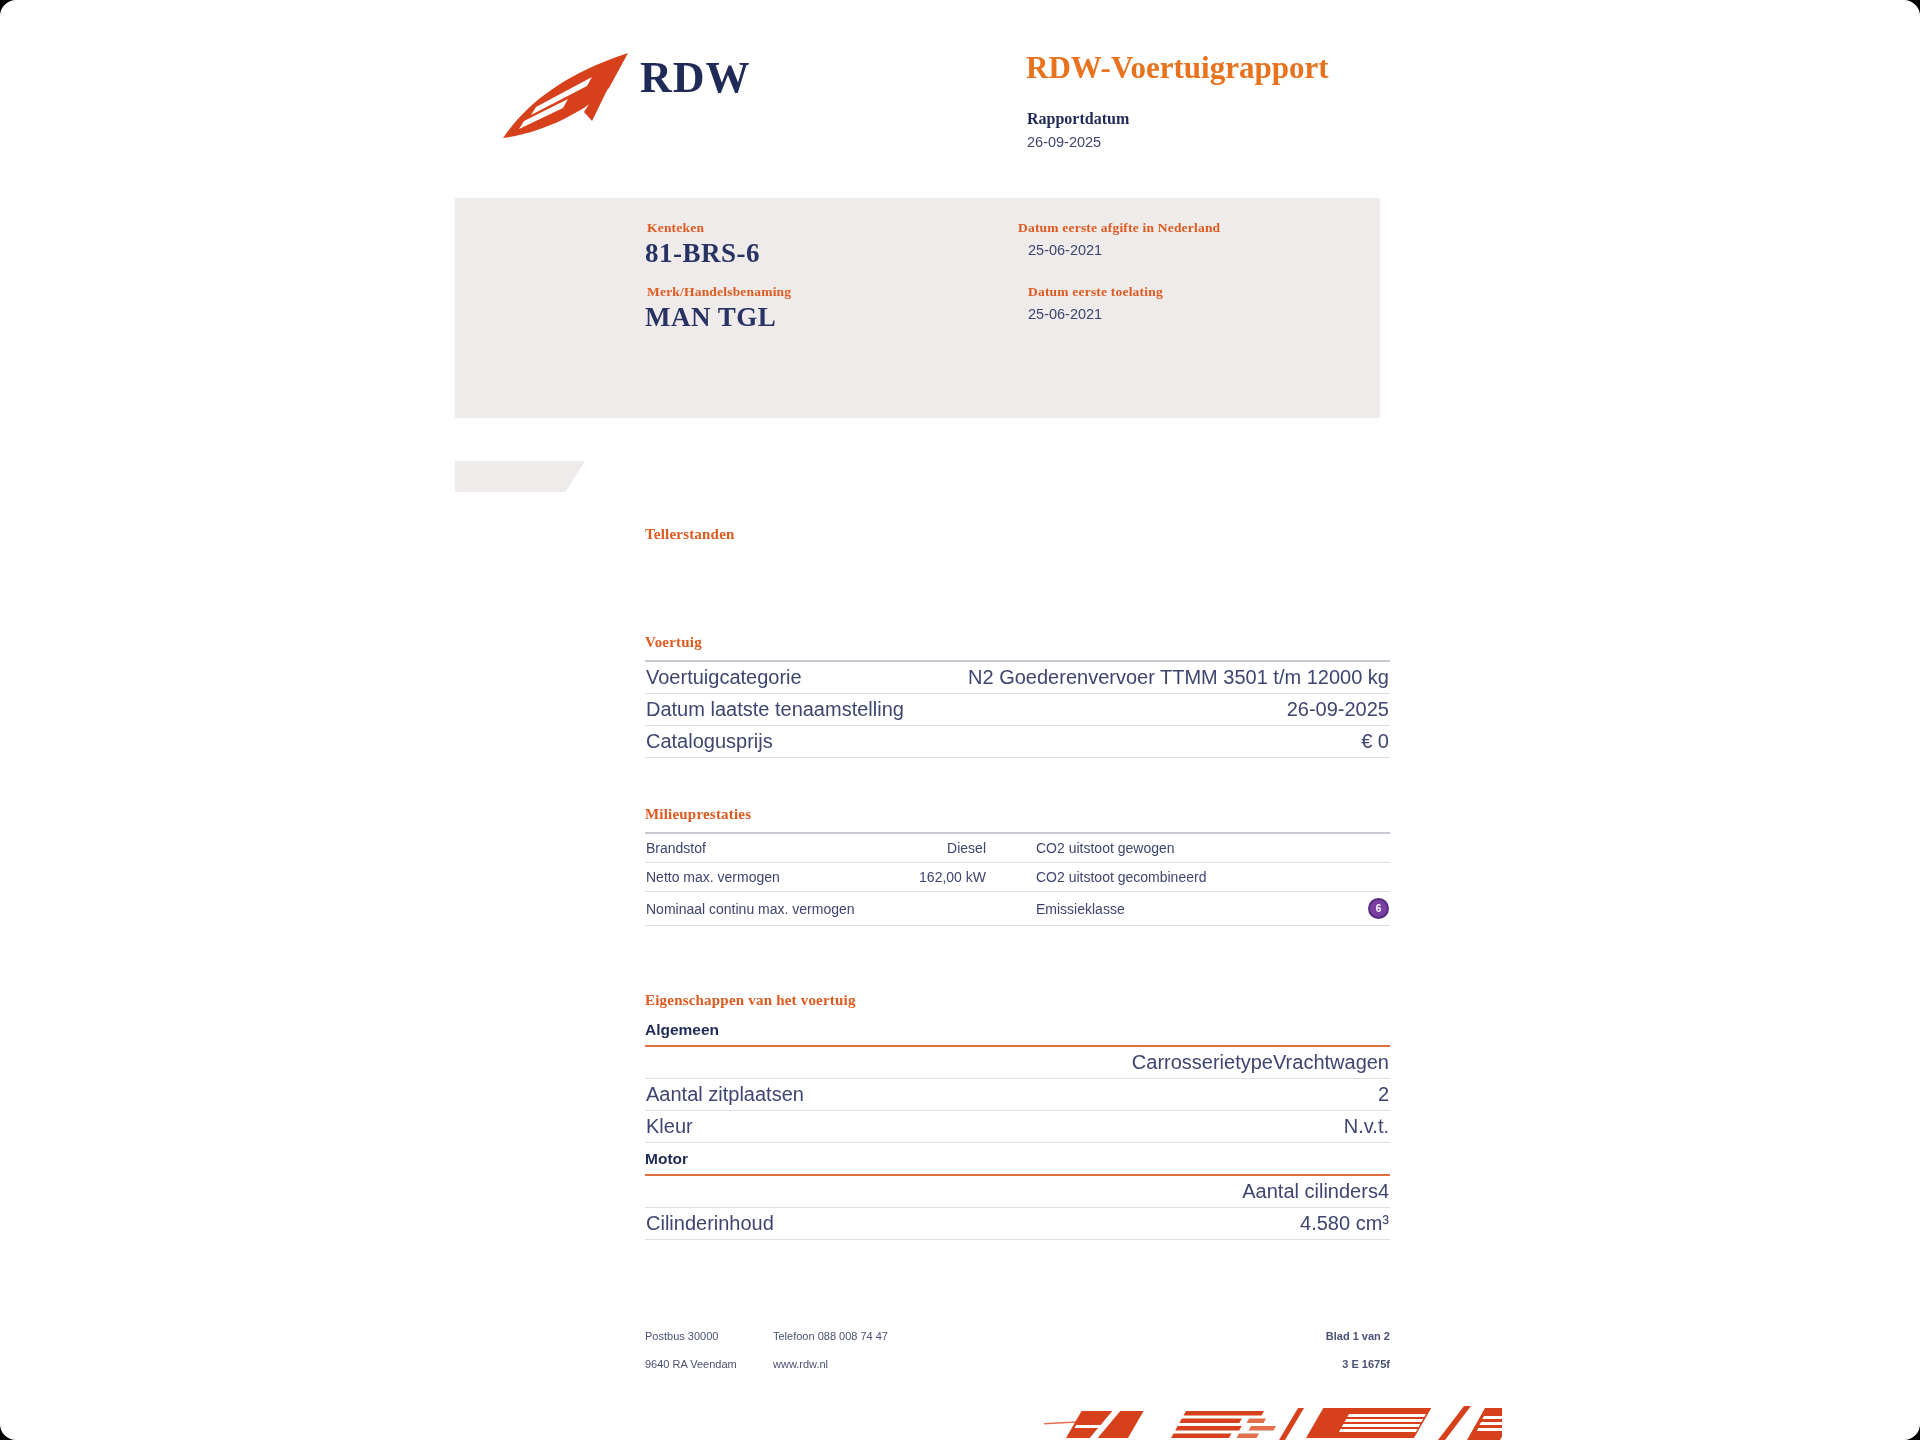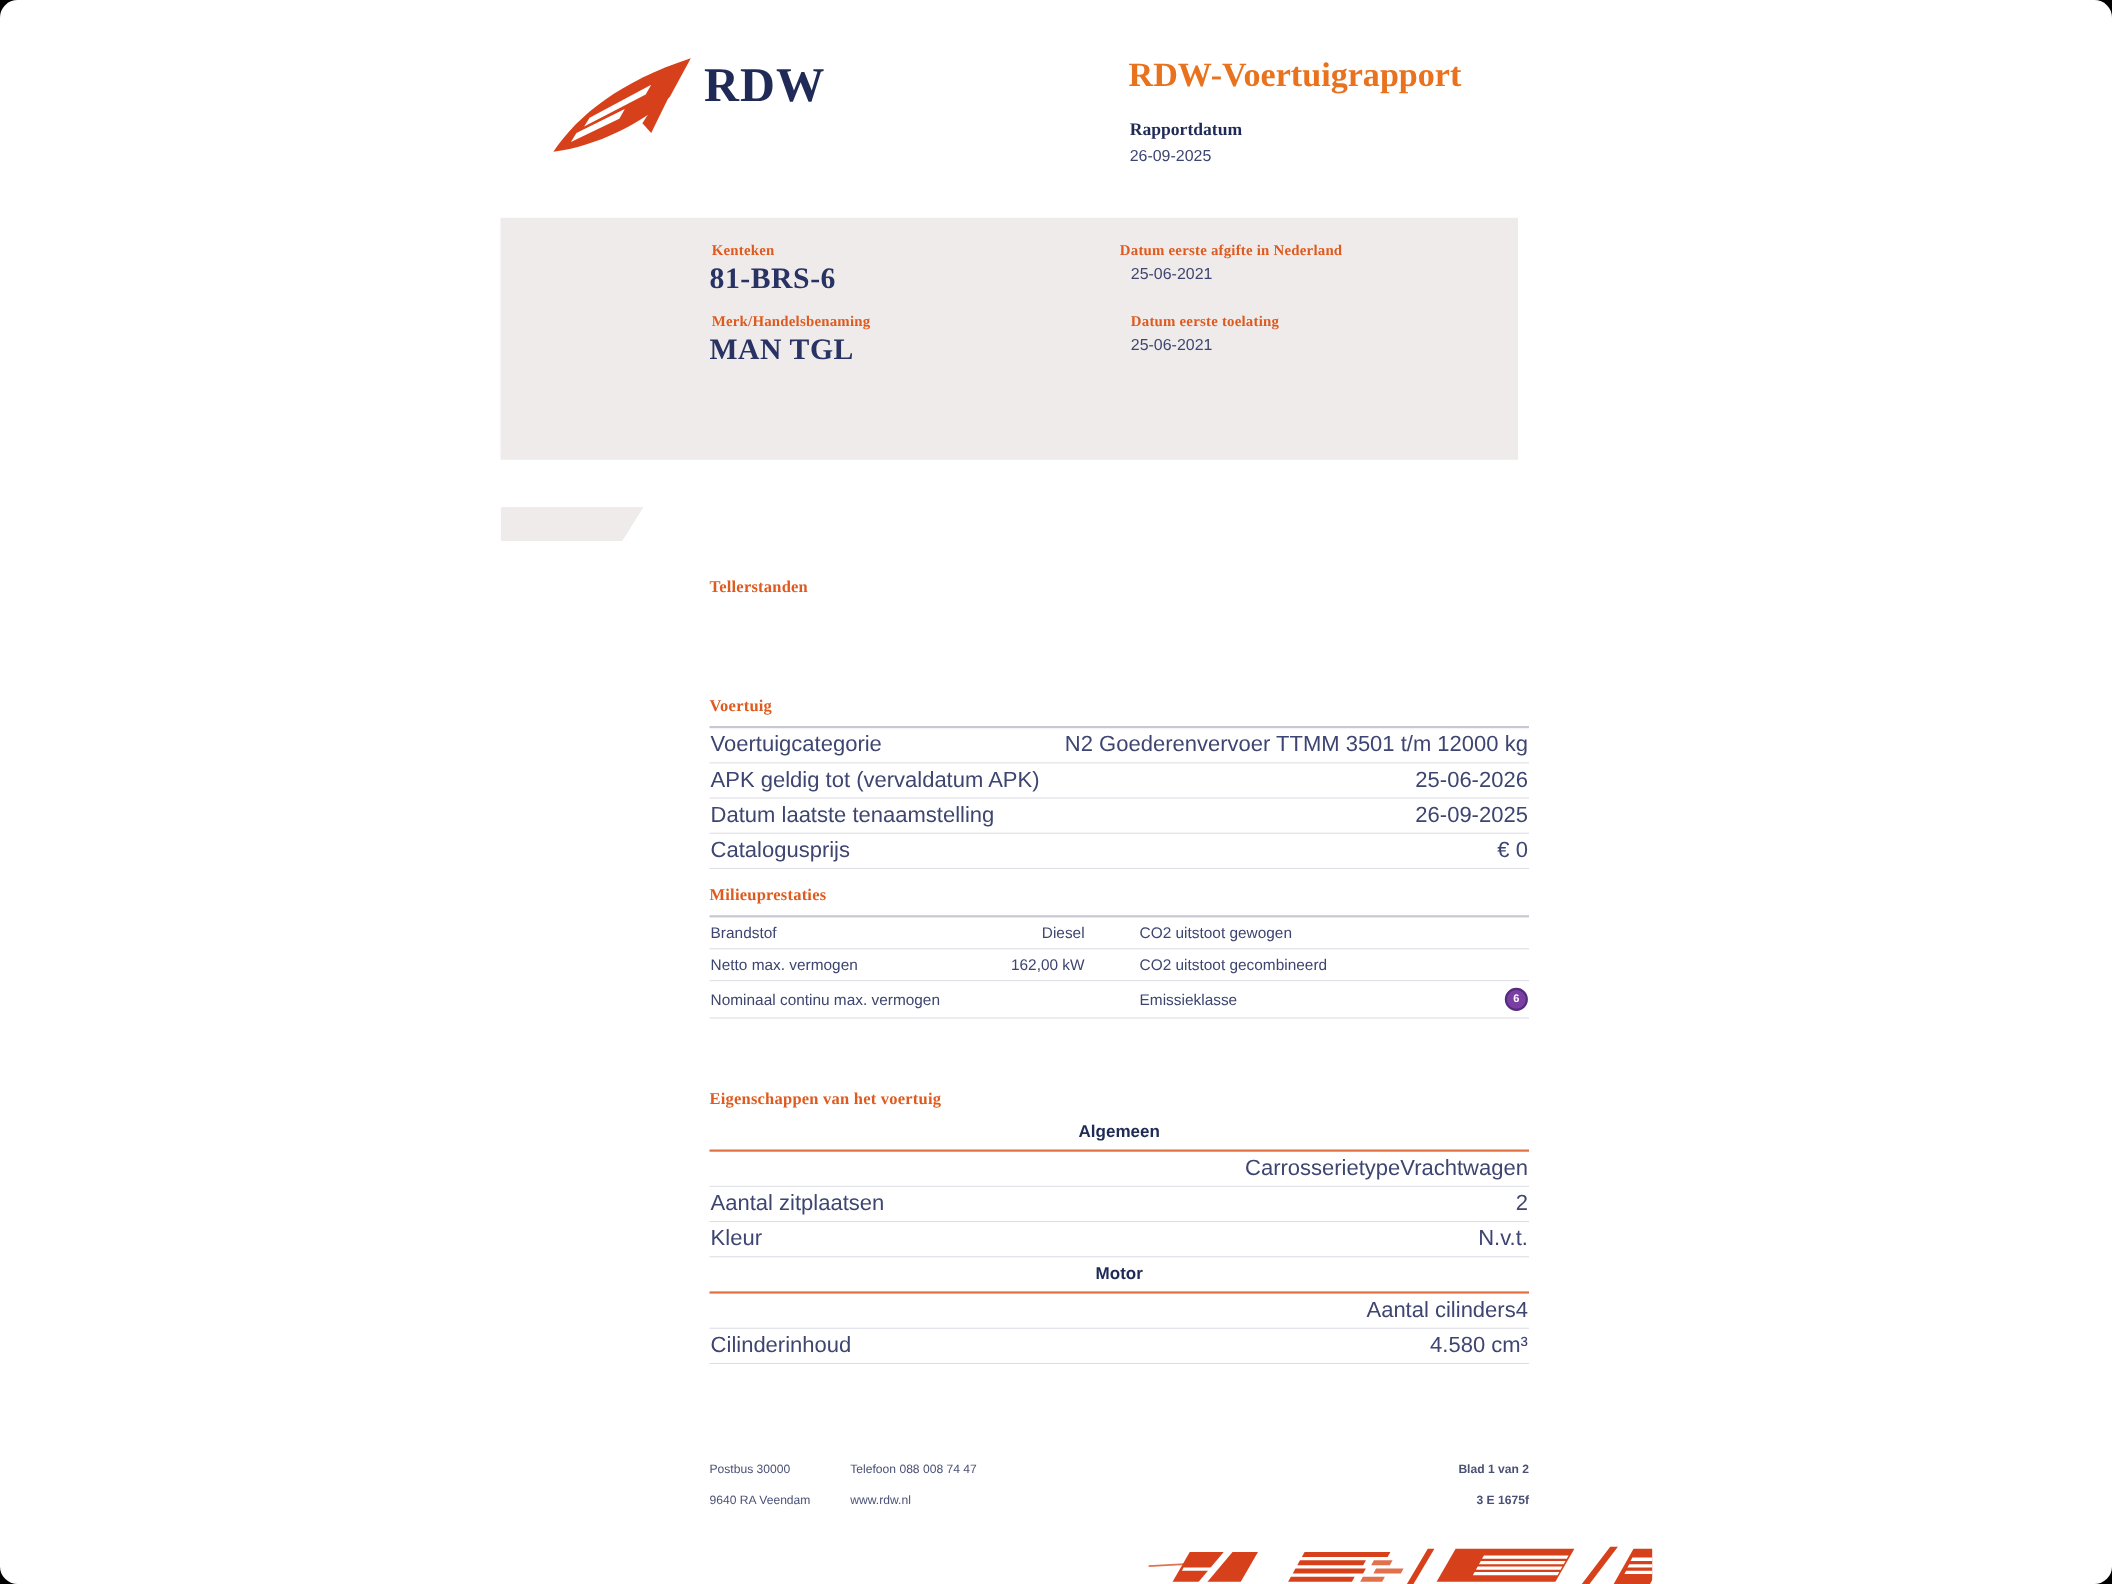--- a/index.html
+++ b/index.html
@@ -40,21 +40,21 @@
   
   .milieu-table{margin-top:9px;border-top:2px solid #C8C8D2;}
   .milieu-row{display:grid;grid-template-columns:235px 105px 50px 250px 1fr;
               align-items:center;padding:6px 1px;border-bottom:1px solid #DEDEE6;font-size:14px;}
   .milieu-row .v{text-align:right;}
   .badge{display:inline-flex;align-items:center;justify-content:center;width:21px;height:21px;
          border-radius:50%;background:#7B3FA3;border:2px solid #552B7E;box-sizing:border-box;
          color:#fff;font-size:10px;font-weight:bold;vertical-align:middle;}
 
   .sub-heading{margin-top:12px;font-size:15.5px;font-weight:bold;color:#1F2A56;
-               border-bottom:2px solid #E0703F;padding-bottom:6px;text-align:center;}
+               border-bottom:2px solid #E0703F;padding-bottom:6px;}
   .sub-table .kv-row:first-child{border-top:none;justify-content:flex-end;}
 
   
   .footer{left:645px;top:1330px;width:745px;font-size:11px;color:#4A5175;}
   .footer-line{position:relative;height:28px;}
   .f1{position:absolute;left:0;}
   .f2{position:absolute;left:128px;}
   .f3{position:absolute;right:0;text-align:center;font-weight:bold;}
 
   .stripes{left:1044px;top:1406px;width:458px;height:40px;}
@@ -92,24 +92,20 @@
   <div class="abs section" style="top:526px;">
     <div class="sec-title">Tellerstanden</div>
   </div>
 
   <div class="abs section" style="top:634px;">
     <div class="sec-title">Voertuig</div>
     <div class="kv-table">
       <div class="kv-row">
         <span>Voertuigcategorie</span>
         <span class="v">N2 Goederenvervoer TTMM 3501 t/m 12000 kg</span>
-      </div>
-      <div class="kv-row">
-        <span>APK geldig tot (vervaldatum APK)</span>
-        <span class="v">25-06-2026</span>
       </div>
       <div class="kv-row">
         <span>Datum laatste tenaamstelling</span>
         <span class="v">26-09-2025</span>
       </div>
       <div class="kv-row">
         <span>Catalogusprijs</span>
         <span class="v">€ 0</span>
       </div>
     </div>

